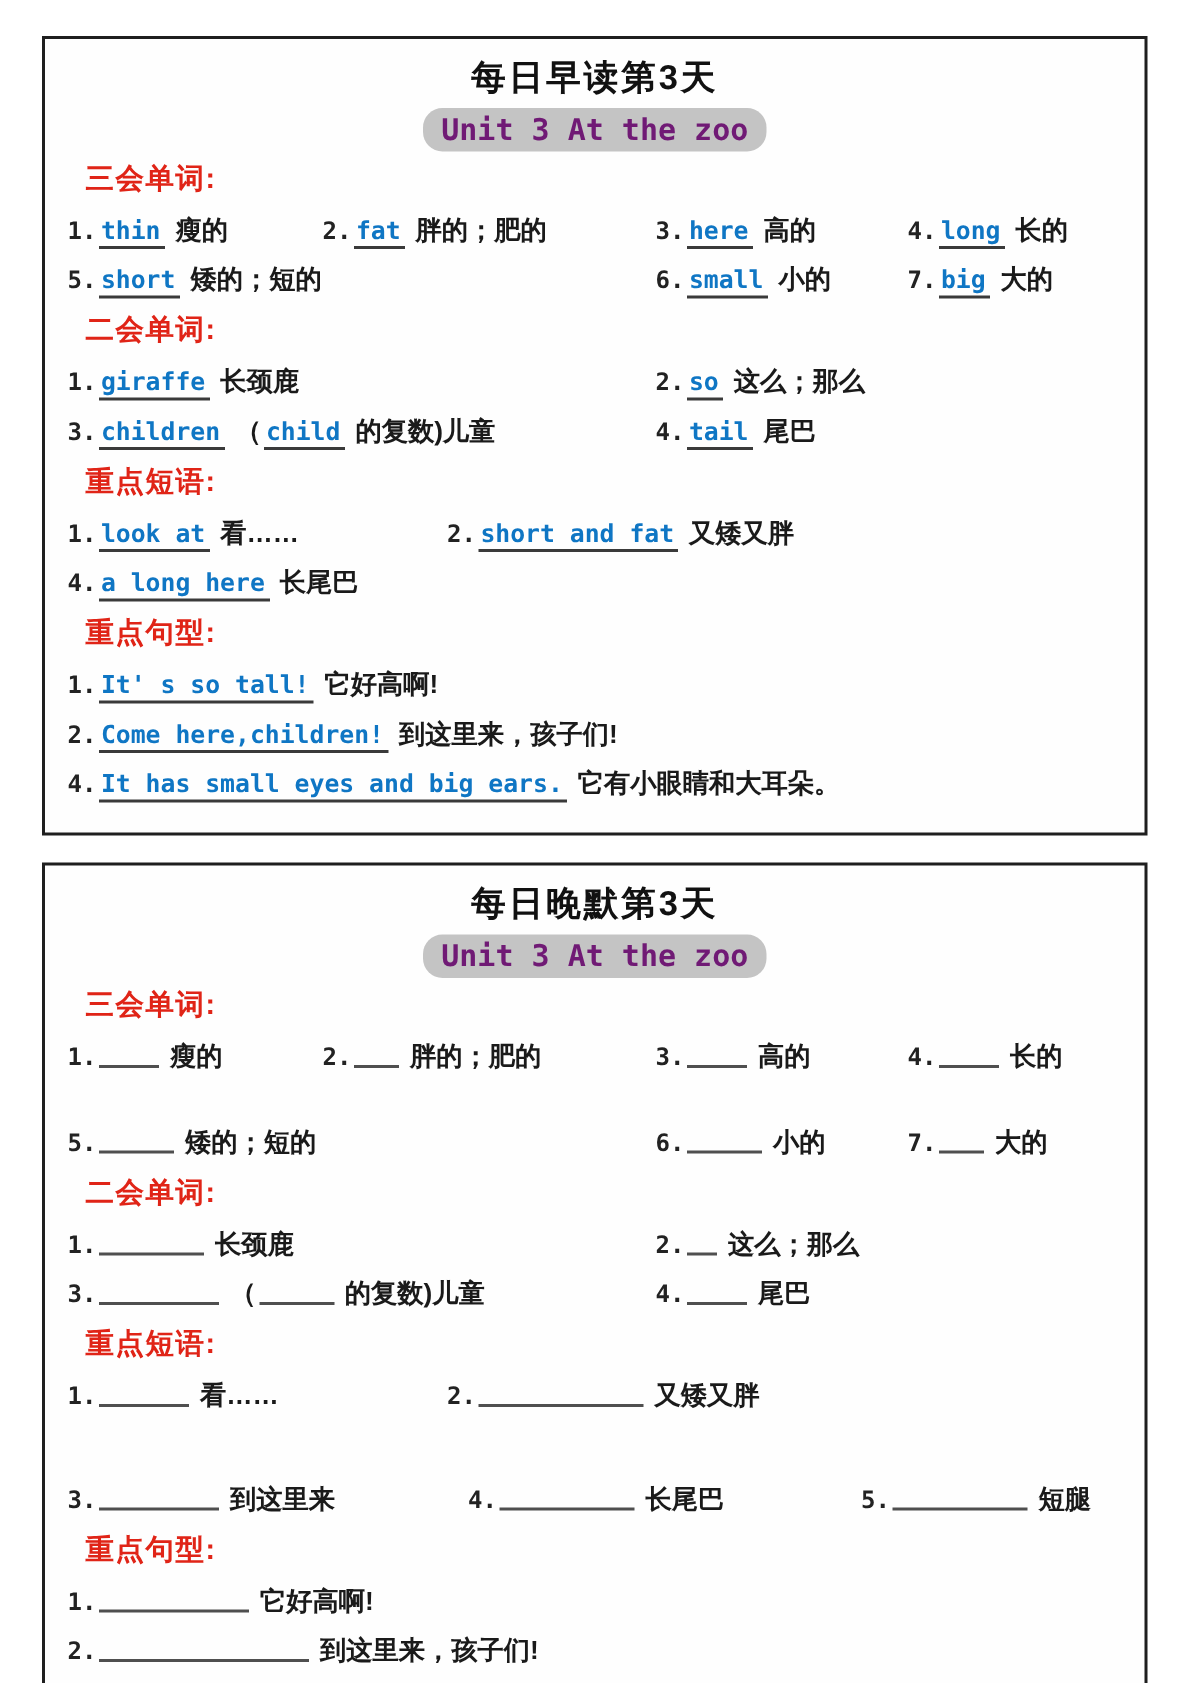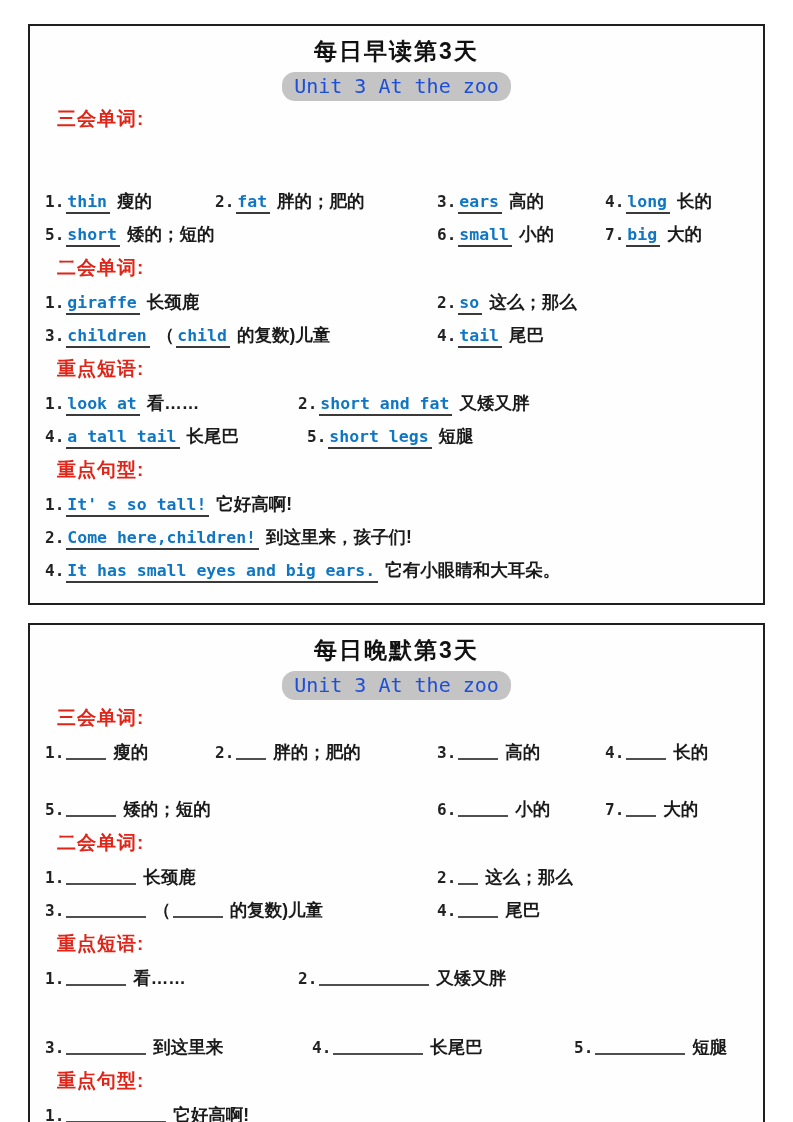--- a/index.html
+++ b/index.html
@@ -14,23 +14,23 @@
     border:2px solid #1f1f1f;background:#fefefe;
     padding:8px 15px 12px 15px;
   }
   .card + .card{margin-top:18px;}
   .card-title{
     text-align:center;font-size:23px;font-weight:bold;color:#111;
     letter-spacing:2px;margin:2px 0 5px 0;
   }
   .subtitle-wrap{text-align:center;margin:0 0 4px 0;}
   .unit-subtitle{
-    display:inline-block;background:var(--subtitle_bg,#c4c4c4);color:#1d4ed8;
+    display:inline-block;background:var(--subtitle_bg,#c4c4c4);color:#701a75;
     font-family:"DejaVu Sans Mono","Liberation Mono",monospace;
-    font-weight:normal;font-size:20px;padding:2px 12px 3px 12px;border-radius:13px;
+    font-weight:bold;font-size:20px;padding:2px 12px 3px 12px;border-radius:13px;
   }
   .section-heading{
     color:var(--accent_red,#e02417);font-weight:bold;font-size:19px;
     margin:5px 0 3px 12px;letter-spacing:1px;
   }
   .content-row{
     display:flex;align-items:baseline;flex-wrap:nowrap;
     margin:9px 0;font-size:17px;
   }
   .row-item{white-space:nowrap;flex:0 0 auto;}
@@ -56,23 +56,23 @@
 <div class="page">
 
   <div class="card">
     <div class="card-title">每日早读第3天</div>
     <div class="subtitle-wrap">
       <span class="unit-subtitle">Unit 3 At the zoo</span>
     </div>
     <div class="card-body">
         <div class="section-heading">三会单词:</div>
         <div class="content-row">
-          <span class="row-item" style="min-width: 170px; margin-top: 48px;"><span class="seg-num">1.</span><span class="seg-en">thin</span><span class="seg-zh">瘦的</span></span>
+          <span class="row-item" style="min-width: 170px;"><span class="seg-num">1.</span><span class="seg-en">thin</span><span class="seg-zh">瘦的</span></span>
           <span class="row-item" style="min-width: 222px;"><span class="seg-num">2.</span><span class="seg-en">fat</span><span class="seg-zh">胖的；肥的</span></span>
-          <span class="row-item" style="min-width: 168px;"><span class="seg-num">3.</span><span class="seg-en">ears</span><span class="seg-zh">高的</span></span>
+          <span class="row-item" style="min-width: 168px;"><span class="seg-num">3.</span><span class="seg-en">here</span><span class="seg-zh">高的</span></span>
           <span class="row-item"><span class="seg-num">4.</span><span class="seg-en">long</span><span class="seg-zh">长的</span></span>
         </div>
         <div class="content-row">
           <span class="row-item" style="min-width: 392px;"><span class="seg-num">5.</span><span class="seg-en">short</span><span class="seg-zh">矮的；短的</span></span>
           <span class="row-item" style="min-width: 168px;"><span class="seg-num">6.</span><span class="seg-en">small</span><span class="seg-zh">小的</span></span>
           <span class="row-item"><span class="seg-num">7.</span><span class="seg-en">big</span><span class="seg-zh">大的</span></span>
         </div>
         <div class="section-heading">二会单词:</div>
         <div class="content-row">
           <span class="row-item" style="min-width: 392px;"><span class="seg-num">1.</span><span class="seg-en">giraffe</span><span class="seg-zh">长颈鹿</span></span>
@@ -81,22 +81,21 @@
         <div class="content-row">
           <span class="row-item" style="min-width: 392px;"><span class="seg-num">3.</span><span class="seg-en">children</span><span class="seg-zh">（</span><span class="seg-en">child</span><span class="seg-zh">的复数)儿童</span></span>
           <span class="row-item"><span class="seg-num">4.</span><span class="seg-en">tail</span><span class="seg-zh">尾巴</span></span>
         </div>
         <div class="section-heading">重点短语:</div>
         <div class="content-row">
           <span class="row-item" style="min-width: 253px;"><span class="seg-num">1.</span><span class="seg-en">look at</span><span class="seg-zh">看……</span></span>
           <span class="row-item"><span class="seg-num">2.</span><span class="seg-en">short and fat</span><span class="seg-zh">又矮又胖</span></span>
         </div>
         <div class="content-row">
-          <span class="row-item" style="min-width: 262px;"><span class="seg-num">4.</span><span class="seg-en">a tall tail</span><span class="seg-zh">长尾巴</span></span>
-          <span class="row-item"><span class="seg-num">5.</span><span class="seg-en">short legs</span><span class="seg-zh">短腿</span></span>
+          <span class="row-item" style="min-width: 262px;"><span class="seg-num">4.</span><span class="seg-en">a long here</span><span class="seg-zh">长尾巴</span></span>
         </div>
         <div class="section-heading">重点句型:</div>
         <div class="content-row">
           <span class="row-item"><span class="seg-num">1.</span><span class="seg-en">It' s so tall!</span><span class="seg-zh">它好高啊!</span></span>
         </div>
         <div class="content-row">
           <span class="row-item"><span class="seg-num">2.</span><span class="seg-en">Come here,children!</span><span class="seg-zh">到这里来，孩子们!</span></span>
         </div>
         <div class="content-row">
           <span class="row-item"><span class="seg-num">4.</span><span class="seg-en">It has small eyes and big ears.</span><span class="seg-zh">它有小眼睛和大耳朵。</span></span>

